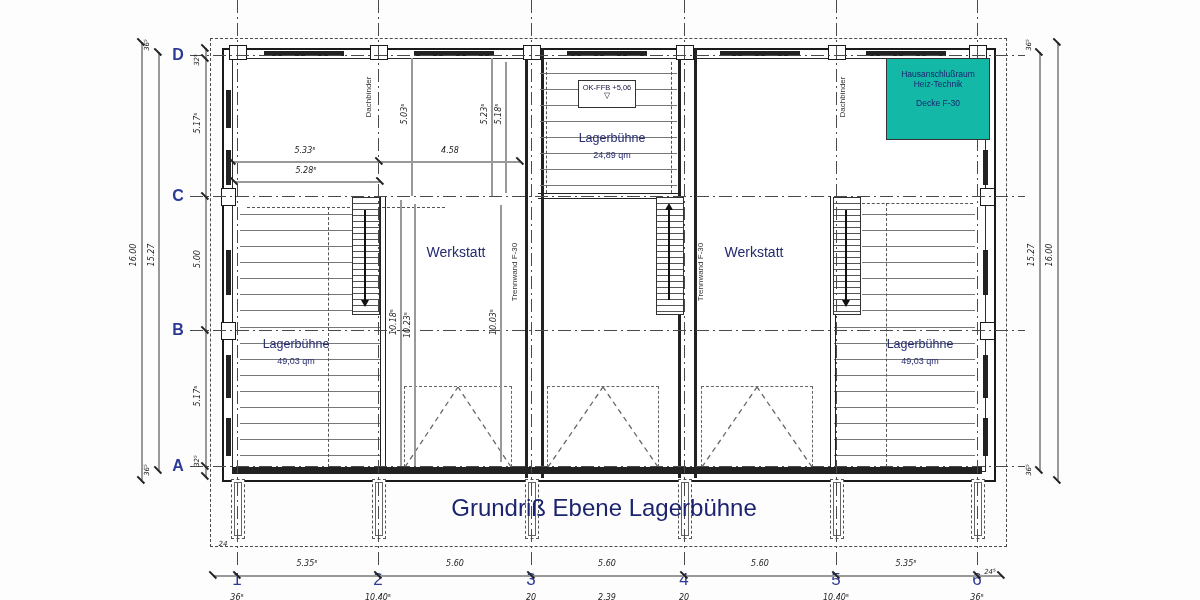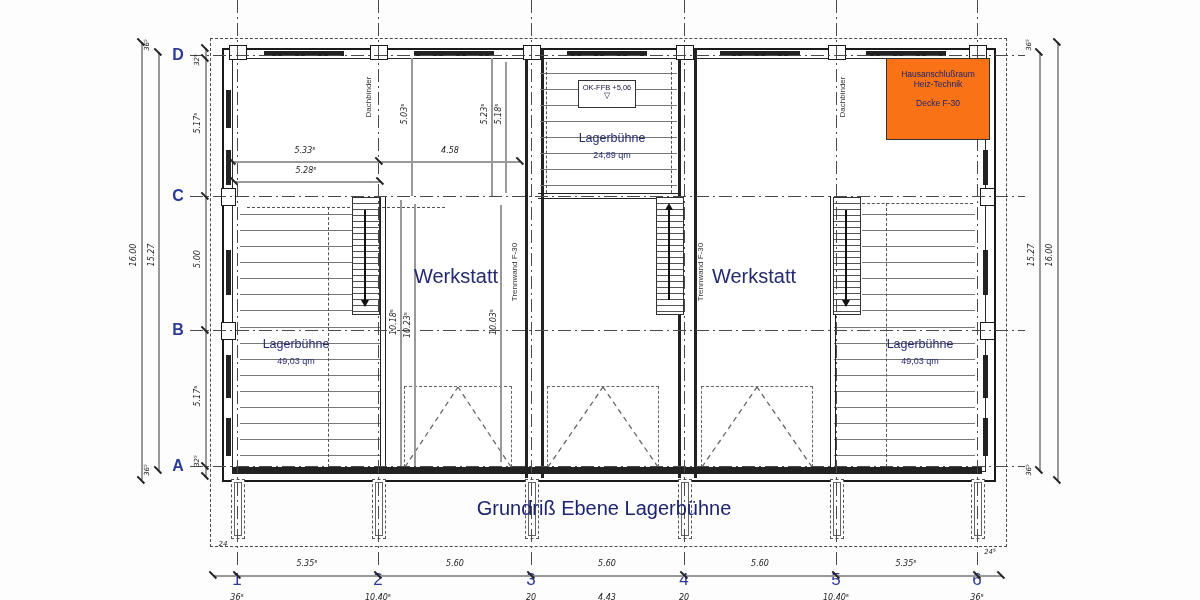--- a/index.html
+++ b/index.html
@@ -34,32 +34,32 @@
   
   .dml-h{position:absolute;height:1.5px;background:#999;}
   .dml-v{position:absolute;width:1.5px;background:#999;}
   .tick{position:absolute;width:10px;height:1.6px;background:#222;transform:rotate(45deg);}
   .dimtext{position:absolute;font:italic 8px "DejaVu Sans",sans-serif;color:#1b1b1b;white-space:nowrap;transform:translate(-50%,-50%);}
   .dimtext.rot{transform:translate(-50%,-50%) rotate(-90deg);}
   .dimtext.small{font-size:7px;}
   
   .gletter{position:absolute;font-size:16px;color:#2c3a96;font-weight:bold;transform:translate(-50%,-50%);}
   .gnum{position:absolute;font-size:17px;color:#2c3a96;transform:translate(-50%,-50%);}
-  .room-big{position:absolute;font-size:20px;color:#232a6e;transform:translate(-50%,-50%);white-space:nowrap;margin-top:24px;}
+  .room-big{position:absolute;font-size:14px;color:#232a6e;transform:translate(-50%,-50%);white-space:nowrap;}
   .room-mid{position:absolute;font-size:12.5px;color:#232a6e;transform:translate(-50%,-50%);white-space:nowrap;}
   .room-sm{position:absolute;font-size:9px;color:#232a6e;transform:translate(-50%,-50%);white-space:nowrap;}
   .ann{position:absolute;font-size:8px;color:#333;white-space:nowrap;transform:translate(-50%,-50%) rotate(-90deg);}
   .lvbox{position:absolute;left:578px;top:80px;width:56px;height:26px;border:1px solid #333;background:#fff;text-align:center;}
   .lvbox .t1{font-size:7.5px;color:#14143c;margin-top:2px;}
   .lvbox .t2{font-size:8px;color:#14143c;line-height:8px;}
-  .hausbox{position:absolute;left:886px;top:58px;width:102px;height:80px;border:1.2px solid #333;background:#f97316;text-align:center;}
+  .hausbox{position:absolute;left:886px;top:58px;width:102px;height:80px;border:1.2px solid #333;background:#14b8a6;text-align:center;}
   .hausbox div{font-size:8.5px;color:#1c2470;}
   .hausbox .l1{margin-top:10px;}
   .hausbox .l3{margin-top:9px;}
-  .title{position:absolute;left:604px;top:508px;font-size:20px;color:#1c2470;transform:translate(-50%,-50%);white-space:nowrap;}
+  .title{position:absolute;left:604px;top:508px;font-size:24px;color:#1c2470;transform:translate(-50%,-50%);white-space:nowrap;}
   .boundary{position:absolute;left:210px;top:38px;width:795px;height:507px;border:1.5px dashed #4a4a4a;}
 </style>
 </head>
 <body>
 
 <div id="plan">
 
   <div class="boundary"></div>
 
   <div class="wall-outer">
@@ -196,26 +196,26 @@
   <div class="tick" style="left:679px;top:574px;"></div>
   <div class="tick" style="left:831px;top:574px;"></div>
   <div class="tick" style="left:972px;top:574px;"></div>
   <div class="tick" style="left:996px;top:574px;"></div>
   <div class="dimtext small" style="left:223px;top:544px;">24</div>
   <div class="dimtext" style="left:307px;top:563px;">5.35⁵</div>
   <div class="dimtext" style="left:455px;top:563px;">5.60</div>
   <div class="dimtext" style="left:607px;top:563px;">5.60</div>
   <div class="dimtext" style="left:760px;top:563px;">5.60</div>
   <div class="dimtext" style="left:906px;top:563px;">5.35⁵</div>
-  <div class="dimtext small" style="left:990px;top:552px;">24⁵</div>
+  <div class="dimtext small" style="left:990px;top:572px;">24⁵</div>
 
   <div class="dimtext" style="left:237px;top:597px;">36⁵</div>
   <div class="dimtext" style="left:378px;top:597px;">10.40⁵</div>
   <div class="dimtext" style="left:531px;top:597px;">20</div>
-  <div class="dimtext" style="left:607px;top:597px;">4.43</div>
+  <div class="dimtext" style="left:607px;top:597px;">2.39</div>
   <div class="dimtext" style="left:684px;top:597px;">20</div>
   <div class="dimtext" style="left:836px;top:597px;">10.40⁵</div>
   <div class="dimtext" style="left:977px;top:597px;">36⁵</div>
 
   <div class="dml-v" style="left:141px;top:42px;height:438px;"></div>
   <div class="dml-v" style="left:158px;top:52px;height:418px;"></div>
   <div class="tick" style="left:136px;top:41px;"></div>
     <div class="tick" style="left:136px;top:479px;"></div>
   <div class="tick" style="left:153px;top:51px;"></div>
     <div class="tick" style="left:153px;top:469px;"></div>

